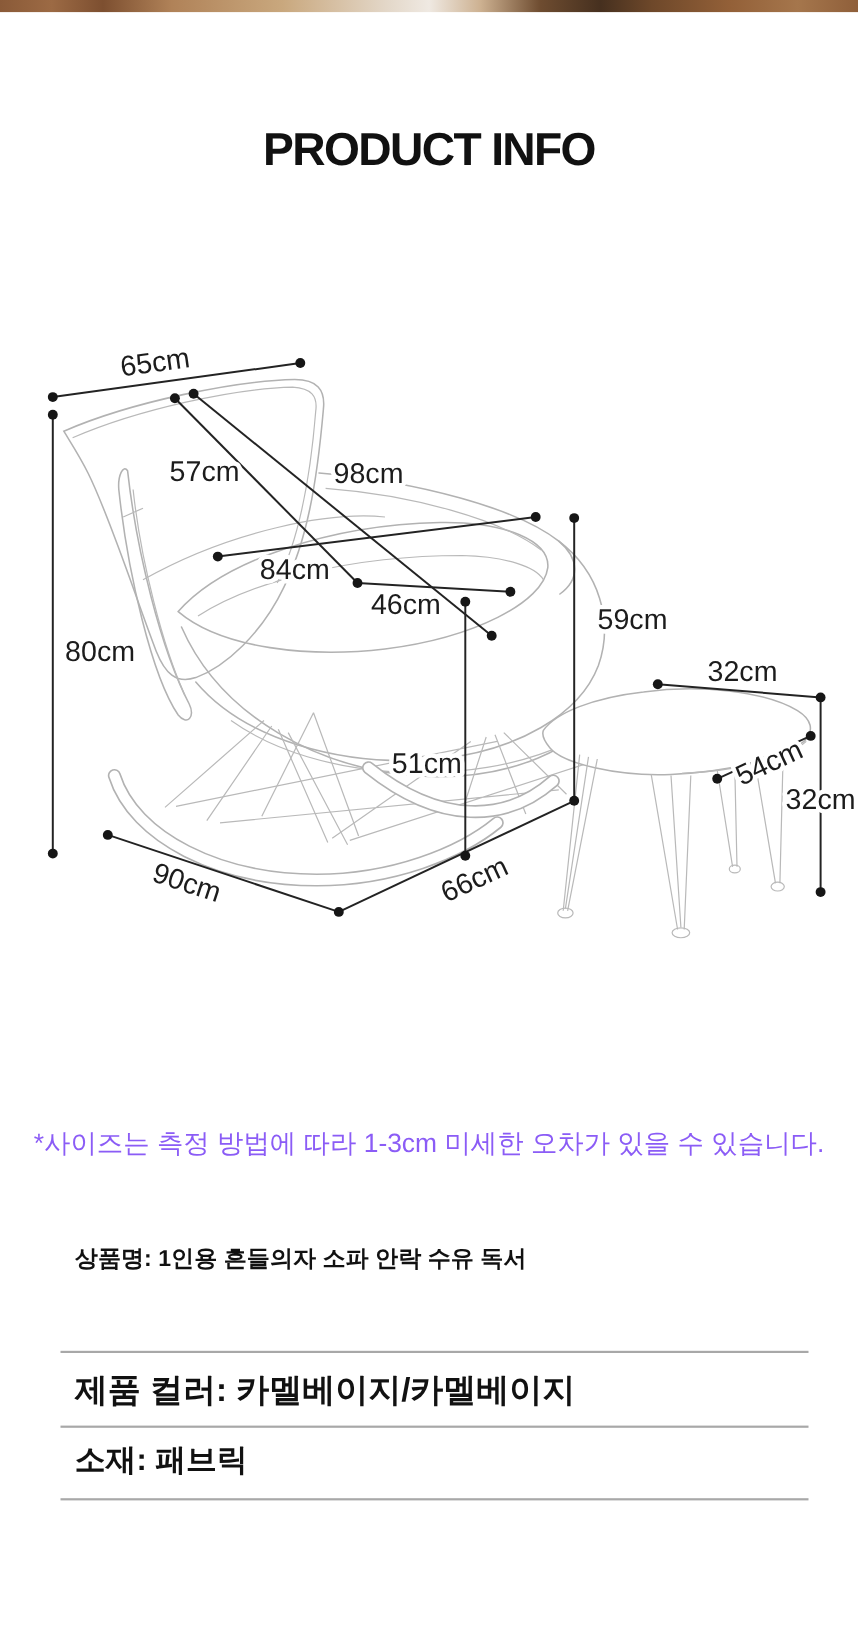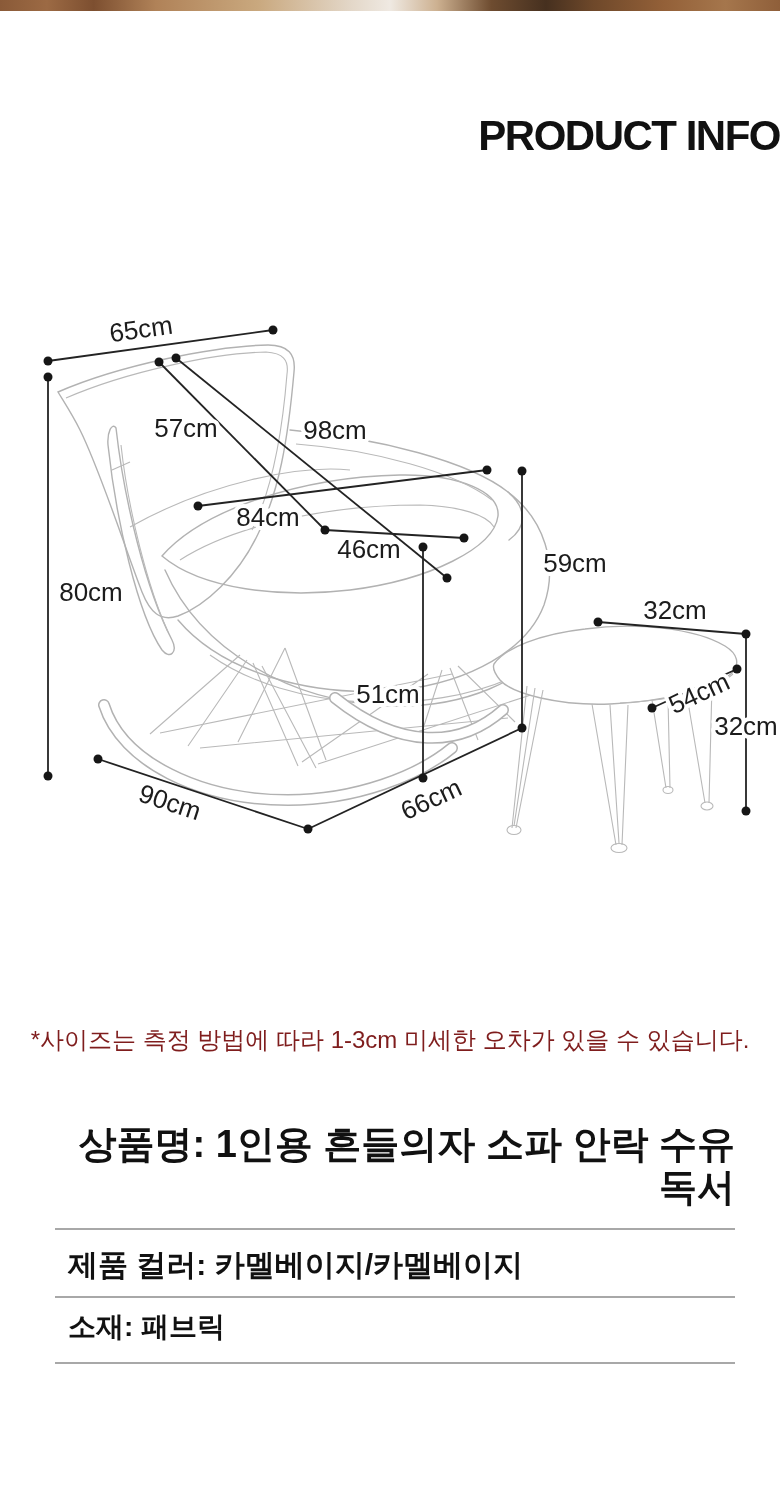--- a/index.html
+++ b/index.html
@@ -8,40 +8,40 @@
     font-family:"Liberation Sans","DejaVu Sans",sans-serif;color:#1a1a1a;
   }
   .photo-strip{
     position:absolute;top:0;left:0;width:780px;height:11px;
     background:linear-gradient(90deg,#8a5a38 0%,#9c6a44 6%,#7d4f30 12%,#b08258 20%,
       #c9a87e 33%,#e3d7c8 45%,#efe9e2 50%,#cdb191 56%,#6e4c30 63%,#46301f 70%,
       #6e482a 76%,#936038 85%,#a5764c 93%,#8f5f3a 100%);
   }
   .page-title{
     position:absolute;top:112px;left:0;width:780px;margin:0;
-    text-align:right;font-size:42px;font-weight:bold;letter-spacing:-1.5px;color:#111;
+    text-align:center;font-size:42px;font-weight:bold;letter-spacing:-1.5px;color:#111;
   }
   .diagram{position:absolute;top:290px;left:0;width:780px;height:590px;}
   .diagram .art{stroke:#b2b2b2;stroke-width:1.4;fill:none;stroke-linecap:round;}
   .diagram .art-thin{stroke:#b9b9b9;stroke-width:1.1;fill:none;}
   .diagram .art-fill{stroke:#b2b2b2;stroke-width:1.4;fill:#ffffff;}
   .diagram .rocker-out{stroke:#b2b2b2;stroke-width:12;fill:none;stroke-linecap:round;}
   .diagram .rocker-in{stroke:#ffffff;stroke-width:9;fill:none;stroke-linecap:round;}
   .diagram .dim{stroke:#232323;stroke-width:1.8;fill:none;}
   .diagram .dot{fill:#161616;stroke:none;}
   .diagram text{
     font-family:"Liberation Sans","DejaVu Sans",sans-serif;font-size:26px;fill:#1c1c1c;
     text-anchor:middle;paint-order:stroke;stroke:#ffffff;stroke-width:8;stroke-linejoin:round;
   }
   .size-note{
     position:absolute;top:1024px;left:0;width:780px;margin:0;
-    text-align:center;font-size:24px;line-height:32px;color:#7f1d1d;
+    text-align:center;font-size:24px;line-height:32px;color:#8b5cf6;
   }
   .spec{position:absolute;left:68px;width:667px;margin:0;font-weight:bold;color:#111;}
-  .spec-name{top:1123px;font-size:38px;line-height:43px;text-align:right;}
+  .spec-name{top:1123px;font-size:21px;line-height:43px;}
   .spec-color{top:1246px;font-size:30px;line-height:38px;}
   .spec-material{top:1308px;font-size:28px;line-height:38px;}
   .divider{position:absolute;left:55px;width:680px;height:1.6px;background:#a8a8a8;}
   .divider-1{top:1228px;}
   .divider-2{top:1296px;}
   .divider-3{top:1362px;}
 </style>
 </head>
 <body>
 

